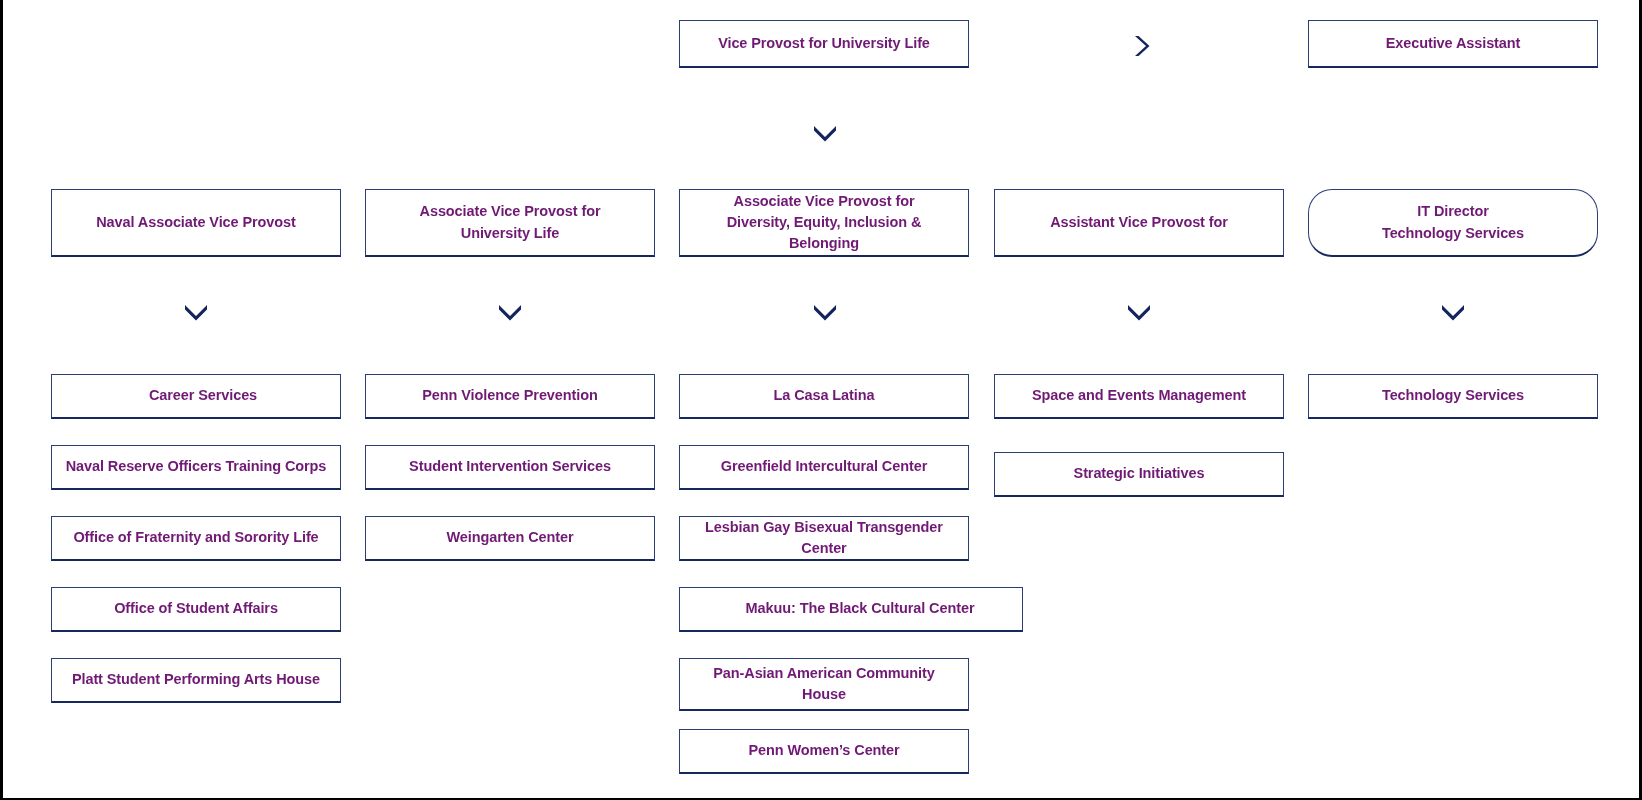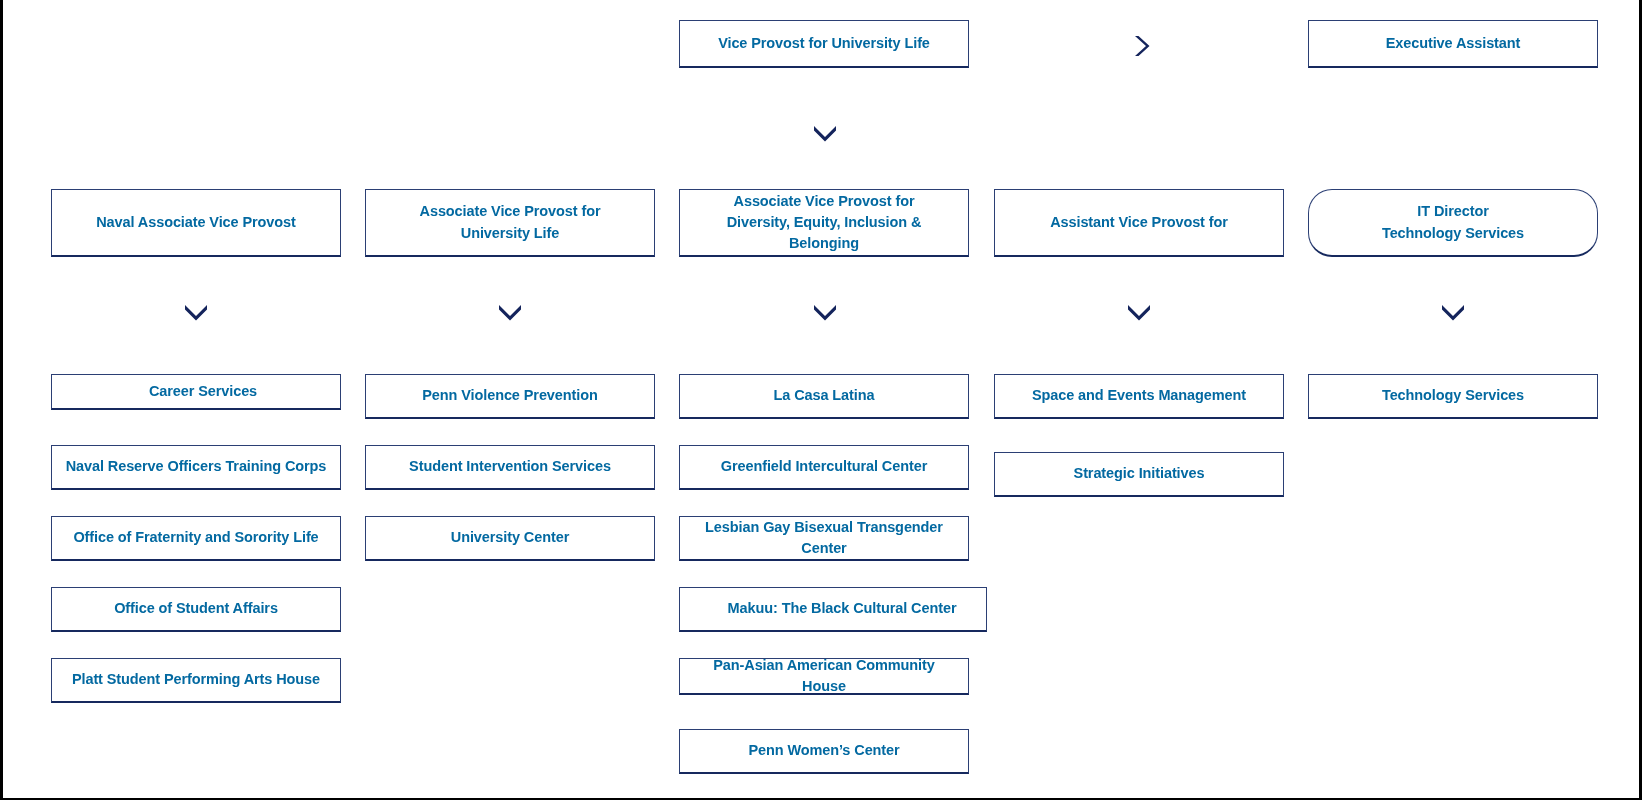--- a/index.html
+++ b/index.html
@@ -35,21 +35,21 @@
   .node {
     position: absolute;
     box-sizing: border-box;
     background: #ffffff;
     border: 1px solid #2b3f74;
     border-bottom: 2px solid #16295e;
     display: flex;
     align-items: center;
     justify-content: center;
     text-align: center;
-    color: #0369a1;
+    color: #701a75;
     font-weight: bold;
     font-size: 14.5px;
     line-height: 1.45;
     letter-spacing: -0.1px;
     padding: 2px 10px;
   }
   .node.tier-1,
   .node.tier-2 {
     border: 1px solid #2b3f74;
     border-bottom: 2px solid #16295e;
@@ -154,21 +154,21 @@
       <svg width="28" height="22" viewBox="0 0 28 22" aria-hidden="true">
         <path d="M3 4 L14 15 L25 4 L25 8.5 L14 19.5 L3 8.5 Z" fill="#14245c"></path>
       </svg>
     </span>
     <span class="chev" style="left:1436px; top:301px;">
       <svg width="28" height="22" viewBox="0 0 28 22" aria-hidden="true">
         <path d="M3 4 L14 15 L25 4 L25 8.5 L14 19.5 L3 8.5 Z" fill="#14245c"></path>
       </svg>
     </span>
 
-    <div class="node" style="left:48px; top:374px; width:290px; height:36px;padding-left:24px;">
+    <div class="node" style="left:48px; top:374px; width:290px; height:45px;padding-left:24px;">
       <span class="label">
         <span class="ln">Career Services</span>
       </span>
     </div>
     <div class="node" style="left:48px; top:445px; width:290px; height:45px;">
       <span class="label">
         <span class="ln">Naval Reserve Officers Training Corps</span>
       </span>
     </div>
     <div class="node" style="left:48px; top:516px; width:290px; height:45px;">
@@ -192,45 +192,45 @@
         <span class="ln">Penn Violence Prevention</span>
       </span>
     </div>
     <div class="node" style="left:362px; top:445px; width:290px; height:45px;justify-content:center;">
       <span class="label">
         <span class="ln">Student Intervention Services</span>
       </span>
     </div>
     <div class="node" style="left:362px; top:516px; width:290px; height:45px;">
       <span class="label">
-        <span class="ln">University Center</span>
+        <span class="ln">Weingarten Center</span>
       </span>
     </div>
 
     <div class="node" style="left:676px; top:374px; width:290px; height:45px;">
       <span class="label">
         <span class="ln">La Casa Latina</span>
       </span>
     </div>
     <div class="node" style="left:676px; top:445px; width:290px; height:45px;">
       <span class="label">
         <span class="ln">Greenfield Intercultural Center</span>
       </span>
     </div>
     <div class="node" style="left:676px; top:516px; width:290px; height:45px;">
       <span class="label">
         <span class="ln">Lesbian Gay Bisexual Transgender Center</span>
       </span>
     </div>
-    <div class="node" style="left:676px; top:587px; width:308px; height:45px;padding-left:28px;">
+    <div class="node" style="left:676px; top:587px; width:344px; height:45px;padding-left:28px;">
       <span class="label">
         <span class="ln">Makuu: The Black Cultural Center</span>
       </span>
     </div>
-    <div class="node" style="left:676px; top:658px; width:290px; height:37px;">
+    <div class="node" style="left:676px; top:658px; width:290px; height:53px;">
       <span class="label">
         <span class="ln">Pan-Asian American Community House</span>
       </span>
     </div>
     <div class="node" style="left:676px; top:729px; width:290px; height:45px;">
       <span class="label">
         <span class="ln">Penn Women’s Center</span>
       </span>
     </div>
 

